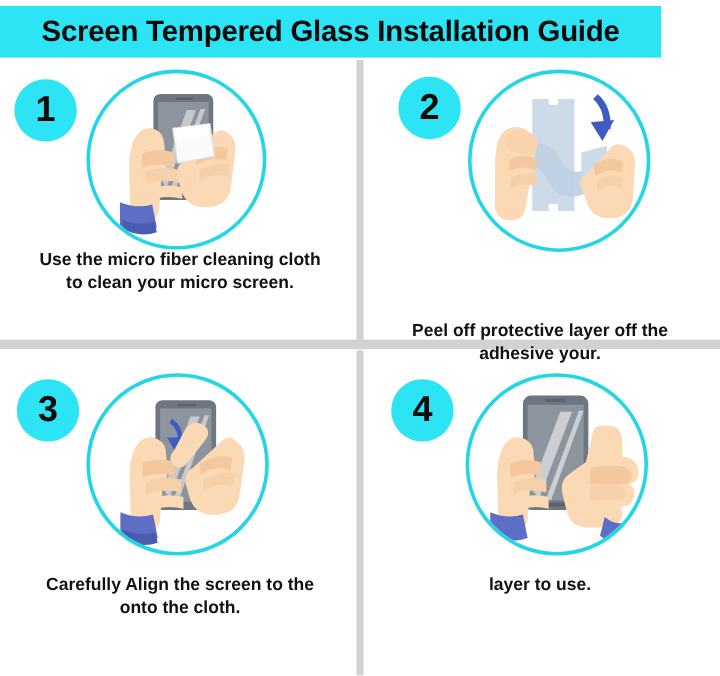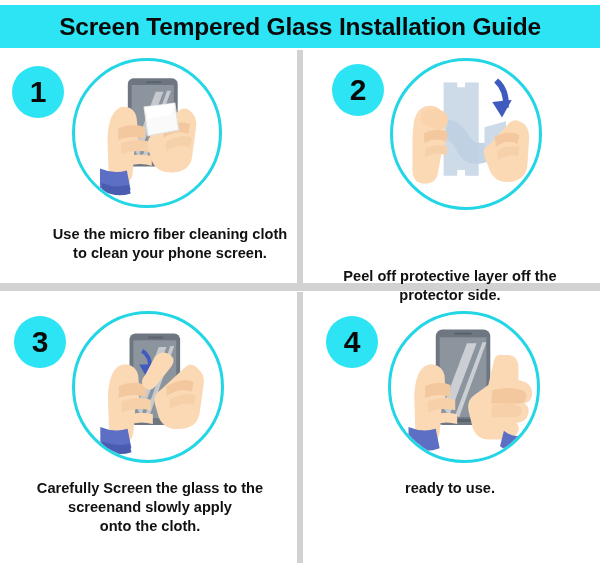--- a/index.html
+++ b/index.html
@@ -6,21 +6,21 @@
   body{
     width:600px;height:563px;
     background:#ffffff;
     font-family:"Liberation Sans","DejaVu Sans",sans-serif;
     overflow:hidden;
   }
   .page{position:relative;width:600px;height:563px;background:#fff;}
 
   
   .header-bar{
-    position:absolute;left:0;top:5px;width:600px;height:43px;
+    position:absolute;left:0;top:5px;width:551px;height:43px;
     background:#2ce4f4;
     display:flex;align-items:center;justify-content:center;
   }
   .header-title{
     font-size:24.5px;font-weight:bold;color:#0a0a0a;
     letter-spacing:-0.2px;white-space:nowrap;
   }
 
   
   .v-divider{
@@ -57,21 +57,21 @@
   .caption{
     position:absolute;width:100%;text-align:center;
     font-size:14.6px;font-weight:bold;color:#111;
     line-height:1.30;
   }
   .caption div{white-space:nowrap;}
 
   
   .p1 .badge{left:12px;top:16px;}
   .p1 .circle{left:72px;top:8px;width:150px;height:150px;}
-  .p1 .caption{top:175px;padding-left:20px;}
+  .p1 .caption{top:158px;}
 
   .p2 .badge{left:32px;top:14px;}
   .p2 .circle{left:90px;top:8px;width:152px;height:152px;}
   .p2 .caption{top:175px;margin-top:42px;}
 
   .p3 .badge{left:14px;top:25px;}
   .p3 .circle{left:72px;top:20px;width:152px;height:152px;}
   .p3 .caption{top:188px;}
 
   .p4 .badge{left:26px;top:25px;}
@@ -123,21 +123,21 @@
 
         <g>
           <polygon points="72,48 104,44 108,72 76,78" fill="#fafafa" stroke="#e2e2e2" stroke-width="1.2"></polygon>
           <polygon points="72,48 104,44 100,56 76,60" fill="#ffffff" opacity="0.85"></polygon>
         </g>
       </svg>
     </div>
 
     <div class="caption">
       <div>Use the micro fiber cleaning cloth</div>
-      <div>to clean your phone screen.</div>
+      <div>to clean your micro screen.</div>
     </div>
   </div>
 
   <div class="panel p2">
     <div class="badge">
       <span class="badge-num">2</span>
     </div>
 
     <div class="circle">
       <svg viewBox="0 0 150 150" xmlns="http://www.w3.org/2000/svg">
@@ -159,21 +159,21 @@
 
         <g fill="#3f5bbf">
           <path d="M108 18 q12 10 11 30 l-6 -1 q1 -16 -9 -25 z"></path>
           <polygon points="102,42 122,40 112,58"></polygon>
         </g>
       </svg>
     </div>
 
     <div class="caption">
       <div>Peel off protective layer off the</div>
-      <div>protector side.</div>
+      <div>adhesive your.</div>
     </div>
   </div>
 
   <div class="panel p3">
     <div class="badge">
       <span class="badge-num">3</span>
     </div>
 
     <div class="circle">
       <svg viewBox="0 0 150 150" xmlns="http://www.w3.org/2000/svg">
@@ -202,22 +202,21 @@
 
         <path d="M126 56 q8 6 6 18 l-4 28 q-2 14 -18 16 q-18 2 -24 -12 l-4 -14 q-2 -10 6 -14 l26 -24 q6 -5 12 2 z" fill="#fbd9b4"></path>
         <path d="M82 44 q8 -8 16 -2 q6 5 1 12 l-16 20 q-6 7 -12 1 q-5 -6 1 -12 z" fill="#fbd9b4"></path>
         <path d="M94 74 q18 -10 28 -4 l-2 10 q-12 -5 -26 4 z" fill="#f3c89f"></path>
         <path d="M97 88 q18 -9 27 -4 l-2 10 q-11 -5 -25 4 z" fill="#f6d0a9"></path>
         <path d="M100 102 q16 -8 24 -4 l-2 9 q-10 -4 -22 4 z" fill="#fbd9b4"></path>
       </svg>
     </div>
 
     <div class="caption">
-      <div>Carefully Screen the glass to the</div>
-      <div>screenand slowly apply</div>
+      <div>Carefully Align the screen to the</div>
       <div>onto the cloth.</div>
     </div>
   </div>
 
   <div class="panel p4">
     <div class="badge">
       <span class="badge-num">4</span>
     </div>
 
     <div class="circle">
@@ -242,17 +241,17 @@
         <path d="M120 42 q10 0 11 12 l0 14 q14 2 14 14 q0 8 -8 10 q6 4 4 11 q-2 8 -12 9 q4 4 1 10 q-4 7 -16 7 l-12 0 q-14 0 -18 -12 l-4 -16 q-3 -12 6 -18 l14 -10 l6 -26 q2 -6 8 -5 z" fill="#fbd9b4"></path>
         <path d="M104 78 q20 -4 30 0 q6 2 5 8 q-1 6 -8 6 l-28 0 z" fill="#f3c89f"></path>
         <path d="M104 94 q18 -4 26 0 q5 2 4 7 q-1 5 -7 5 l-24 0 z" fill="#f6d0a9"></path>
         <path d="M104 108 q16 -4 22 0 q4 2 3 6 q-1 5 -6 5 l-20 0 z" fill="#fbd9b4"></path>
 
         <path d="M116 120 q10 8 18 4 l2 16 q-12 6 -24 -4 z" fill="#5c6fc4"></path>
       </svg>
     </div>
 
     <div class="caption">
-      <div>ready to use.</div>
+      <div>layer to use.</div>
     </div>
   </div>
 
 </div>
 
 </body></html>

